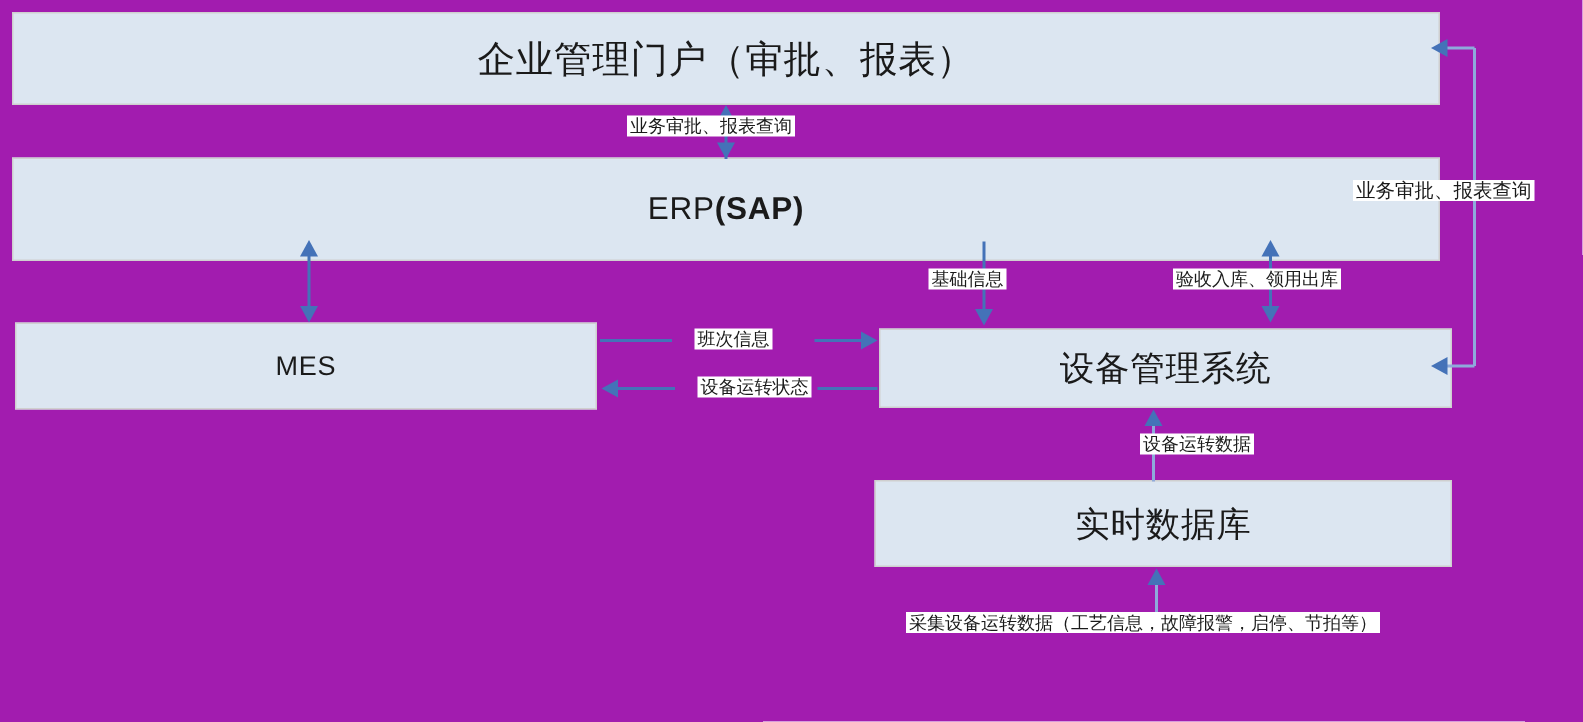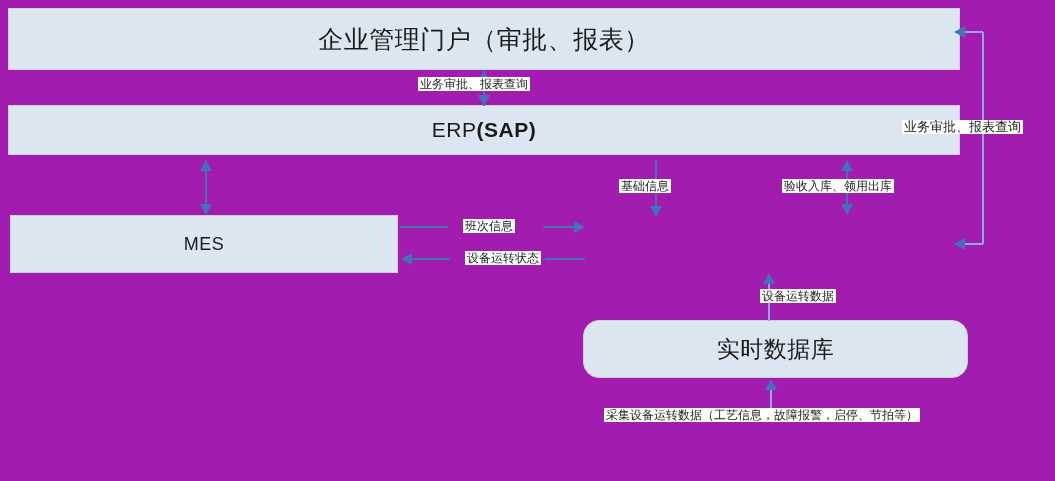--- a/index.html
+++ b/index.html
@@ -27,24 +27,24 @@
     align-items: center;
     justify-content: center;
     color: #1a1a1a;
     font-weight: 400;
     letter-spacing: 0.5px;
   }
   .box .label { white-space: nowrap; }
   .box .bold { font-weight: 700; }
 
   #box-portal { left: 8px;  top: 8px;   width: 952px; height: 62px;  font-size: 25px; }
-  #box-erp    { left: 8px;  top: 105px; width: 952px; height: 50px;  font-size: 21px; }
+  #box-erp    { left: 8px;  top: 105px; width: 952px; height: 69px;  font-size: 21px; }
   #box-mes    { left: 10px; top: 215px; width: 388px; height: 58px;  font-size: 18px; }
   #box-eqp    { left: 586px;top: 219px; width: 382px; height: 53px;  font-size: 23px; }
-  #box-rtdb   { left: 583px;top: 320px; width: 385px; height: 58px;  font-size: 23px; border-radius: 16px; }
+  #box-rtdb   { left: 583px;top: 320px; width: 385px; height: 58px;  font-size: 23px; }
   #box-net    { left: 8px;  top: 420px; width: 1032px;height: 58px;  font-size: 24px; }
 
   
   .vline, .hline {
     position: absolute;
     background: #4472b8;
   }
   .vline { width: 2px; }
   .hline { height: 2px; }
   .vline.light, .hline.light { background: #8eaadb; }
@@ -96,20 +96,23 @@
 
   <div class="box" id="box-erp">
     <span class="label">ERP </span>
       <span class="label bold">(SAP)</span>
   </div>
 
   <div class="box" id="box-mes">
     <span class="label">MES</span>
   </div>
 
+  <div class="box" id="box-eqp">
+    <span class="label">设备管理系统</span>
+  </div>
 
   <div class="box" id="box-rtdb">
     <span class="label">实时数据库</span>
   </div>
 
 
   <div class="vline" style="left:483px; top:78px; height:28px;"></div>
   <div class="arrow up" style="left:478px; top:70px;"></div>
   <div class="arrow down" style="left:478px; top:95px;"></div>
   <div class="conn-label" style="left:418px; top:77px;">业务审批、报表查询</div>

